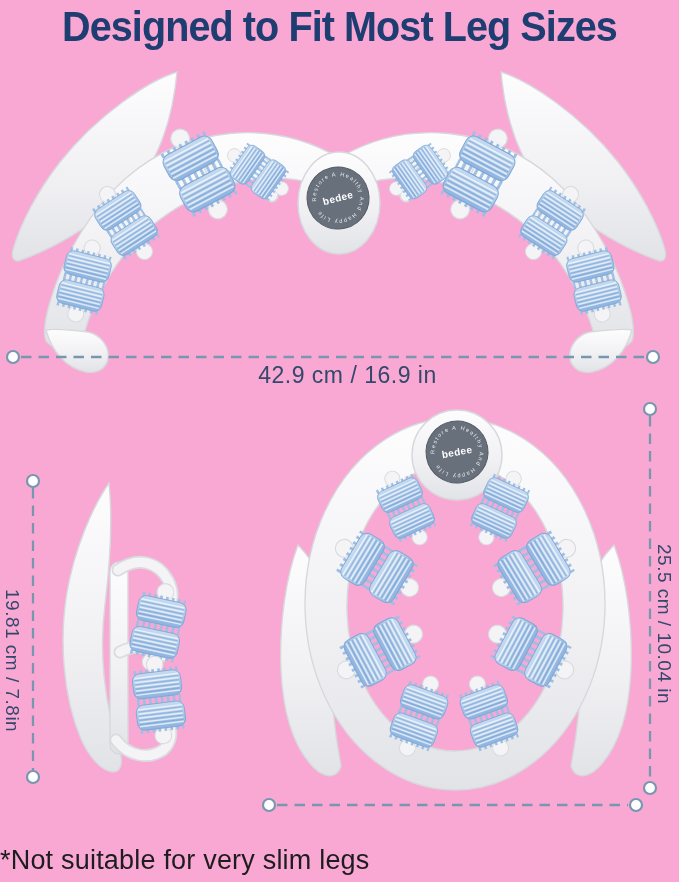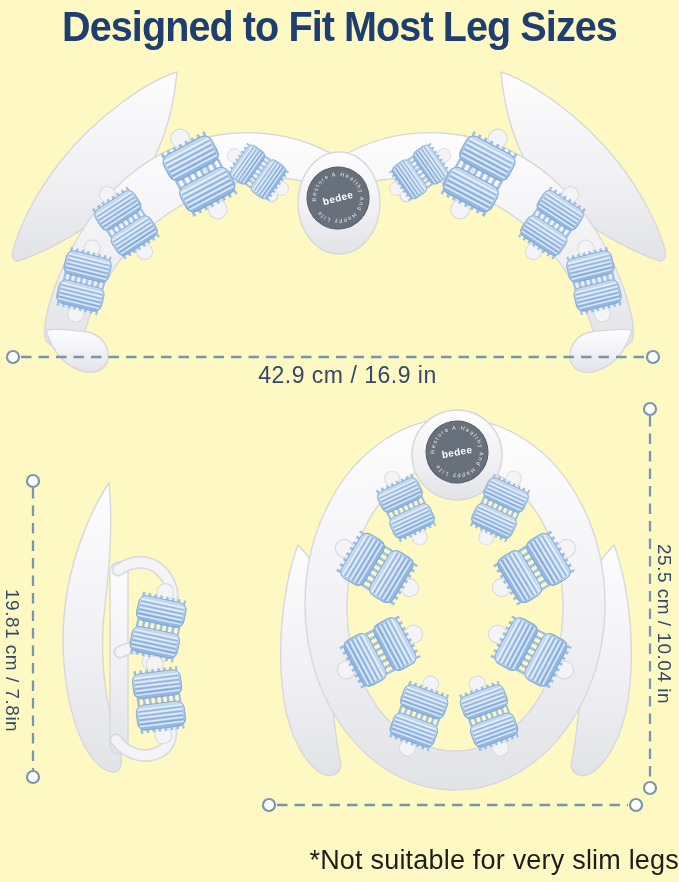--- a/index.html
+++ b/index.html
@@ -1,17 +1,17 @@
 <!DOCTYPE html>
 <html style="--title-navy: #1e3d71; --measurement-text: #32496b; --dimension-line: #7897ae; --roller-blue: #a9c8ea; --hub-gray: #68707c; --device-body: #f2f2f4;"><head>
 <meta charset="utf-8">
 <style>
   html,body{margin:0;padding:0;background:#fff;}
   .canvas{
-    position:relative;width:679px;height:882px;background:#fef9c3;overflow:hidden;
+    position:relative;width:679px;height:882px;background:#f9a8d4;overflow:hidden;
     font-family:"Liberation Sans",sans-serif;
   }
   .title{
     position:absolute;top:2px;left:0;width:679px;text-align:center;
     font-size:43px;font-weight:bold;letter-spacing:-1px;
     color:var(--title-navy,#1e3d71);
     transform:scaleX(.92);transform-origin:center;
     white-space:nowrap;
   }
   .artwork{position:absolute;top:0;left:0;width:679px;height:882px;}
@@ -22,21 +22,21 @@
   .mlabel.h{text-align:center;}
   .mlabel.v{
     writing-mode:vertical-rl;font-size:19px;letter-spacing:.5px;
     display:flex;align-items:center;justify-content:center;
   }
   .label-open{top:362px;left:8px;width:679px;}
   .label-ring-width{top:814px;left:247px;width:420px;}
   .label-folded{top:572px;left:1px;height:178px;}
   .label-ring-height{top:538px;left:653px;height:172px;font-size:19.5px;}
   .footnote{
-    position:absolute;top:845px;left:0;width:679px;text-align:right;
+    position:absolute;top:845px;left:0;width:679px;text-align:left;
     font-size:27px;color:#1d1d1f;letter-spacing:.2px;
   }
   
   .body{fill:url(#bodyGrad);stroke:#d7d8dc;stroke-width:1.4;}
   .arm-outer{fill:none;stroke:#dadbdf;stroke-width:13;stroke-linecap:round;}
   .arm-inner{fill:none;stroke:#f4f4f6;stroke-width:9.5;stroke-linecap:round;}
   .hub-ring{fill:url(#bodyGrad);stroke:#d7d8dc;stroke-width:1.4;}
   .hub{fill:var(--hub-gray,#68707c);stroke:#545b66;stroke-width:1;}
   .hub-logo{fill:#fff;font-weight:bold;font-size:10px;letter-spacing:.4px;text-anchor:middle;}
   .hub-tag{fill:#e8eaee;font-size:5.6px;letter-spacing:1.1px;}

